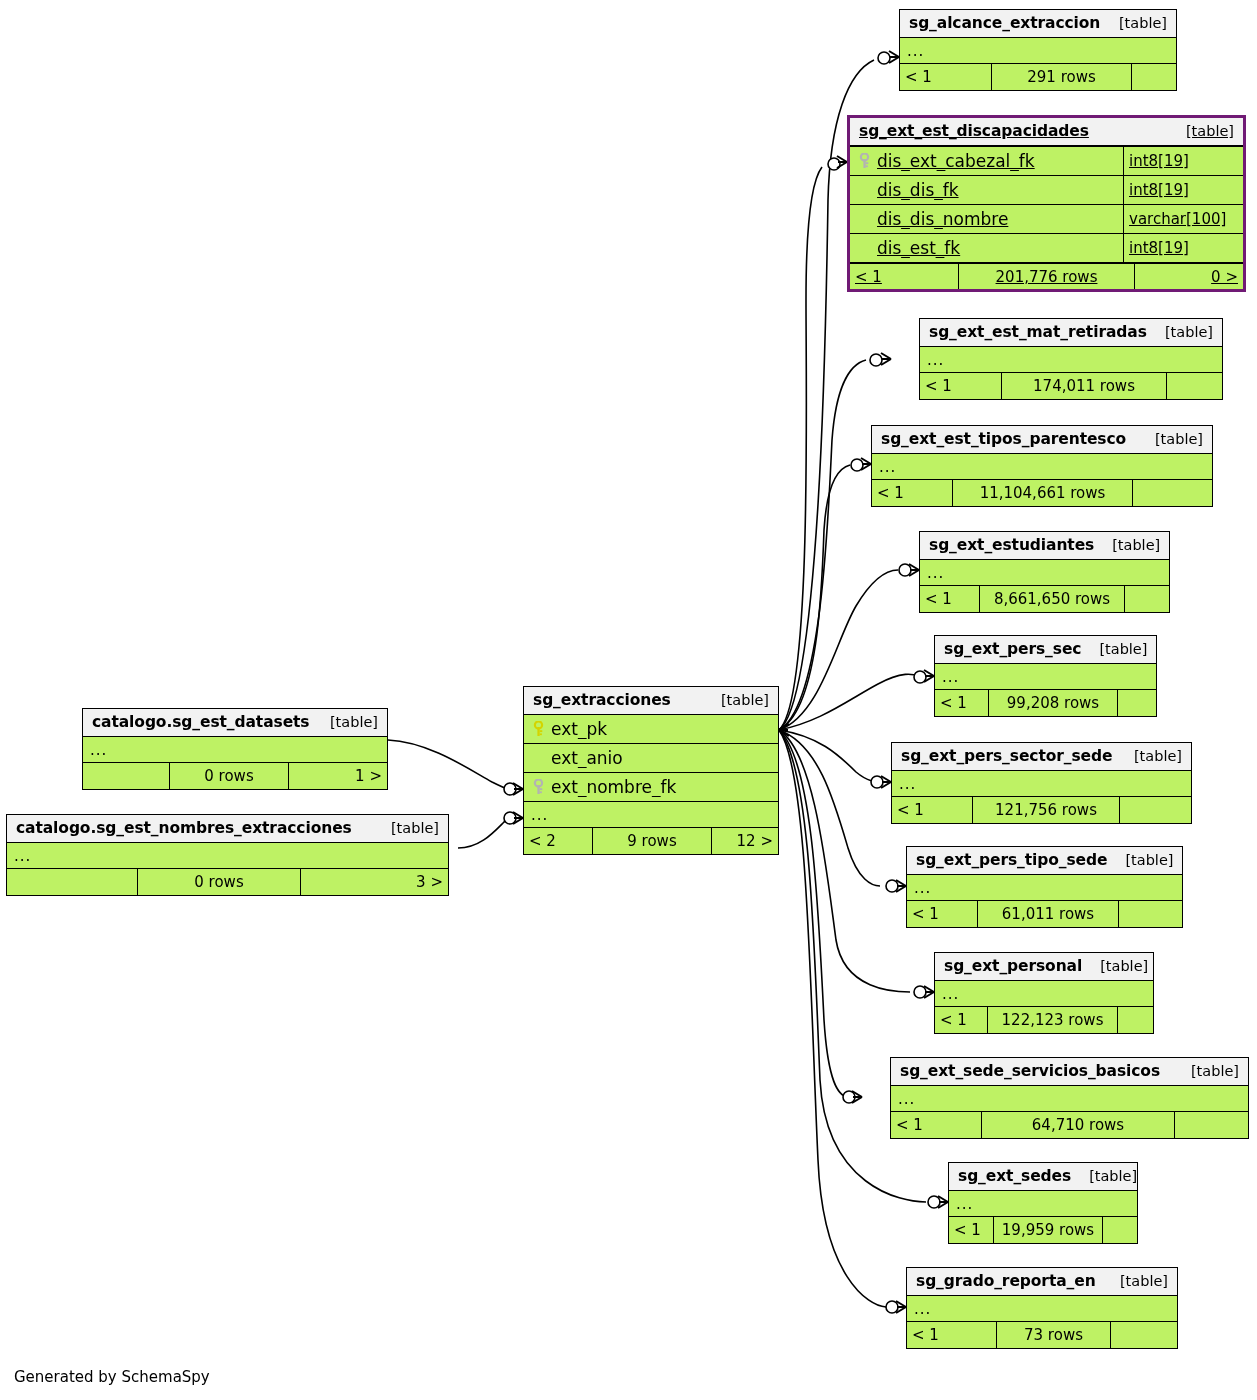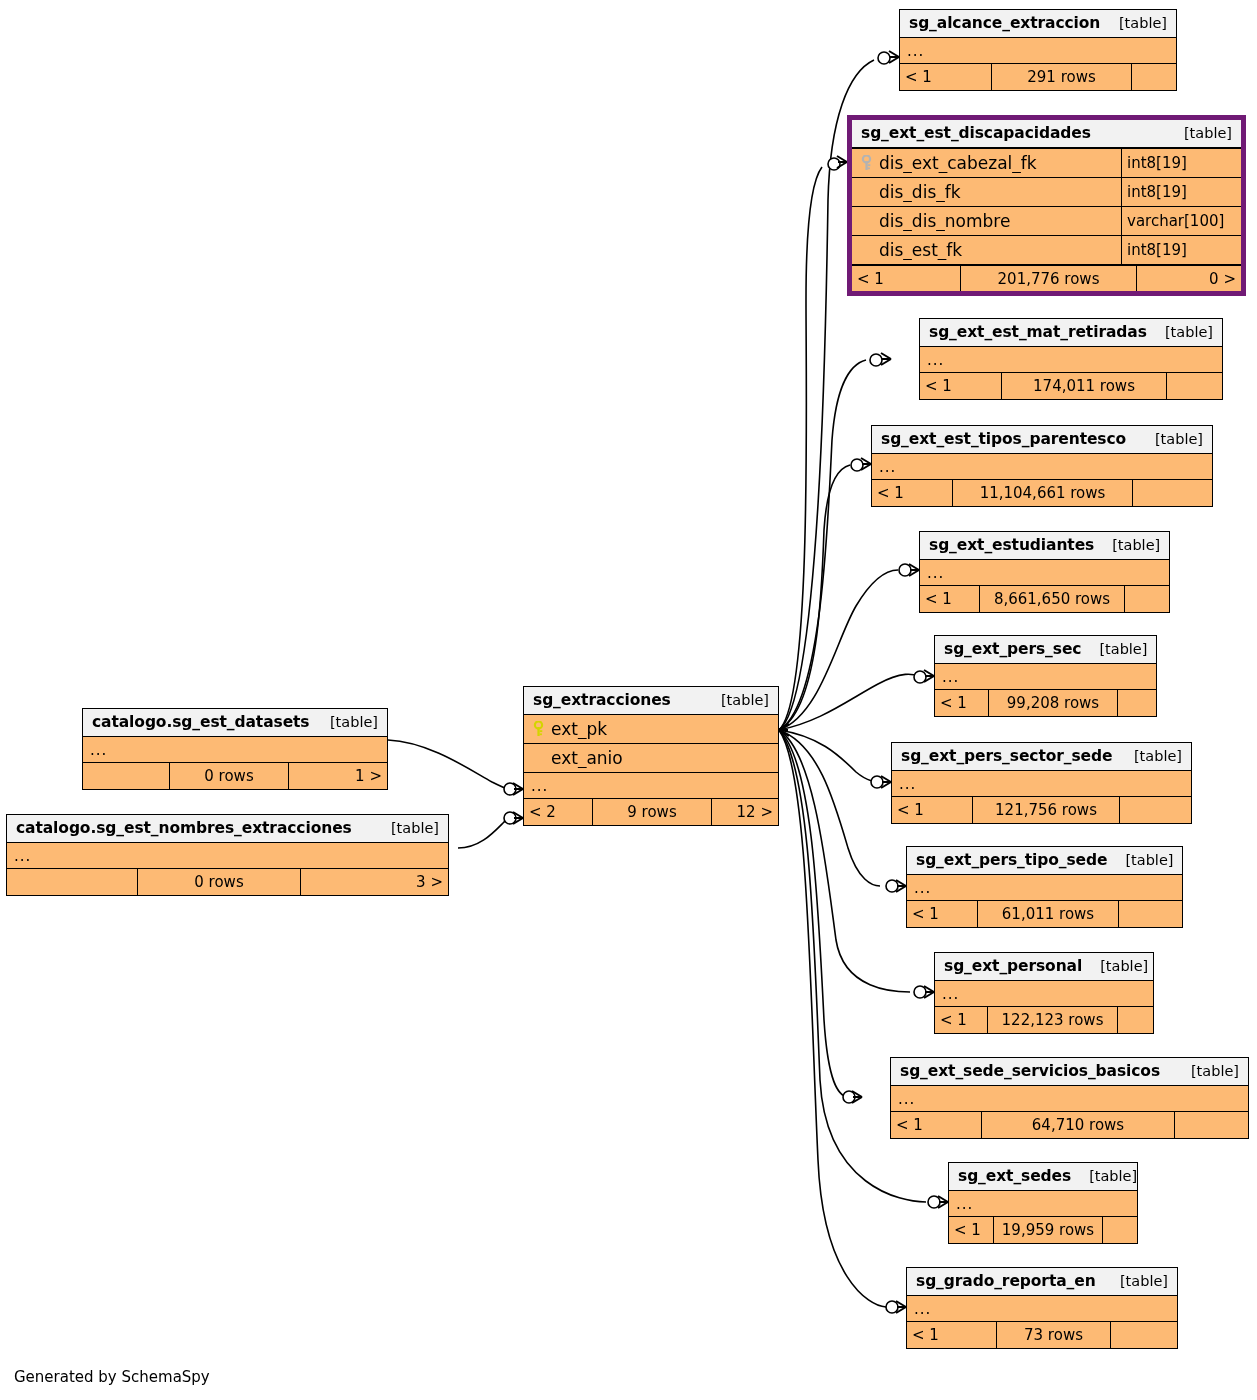--- a/index.html
+++ b/index.html
@@ -23,27 +23,28 @@
     left: 0;
     top: 0;
     width: 1257px;
     height: 1400px;
     pointer-events: none;
   }
   
   .node {
     position: absolute;
     box-sizing: border-box;
-    background: #fdba74;
+    background: #bef264;
     border: 1px solid #000000;
     font-size: 15px;
     color: #000000;
   }
   .node.focus {
-    border: 5px solid #701a75;
+    border: 3px solid #701a75;
+    text-decoration: underline;
   }
   .node .title-row {
     display: flex;
     align-items: center;
     justify-content: space-between;
     background: #f2f2f2;
     border-bottom: 1px solid #000000;
     padding: 4px 9px 5px 9px;
     box-sizing: border-box;
     white-space: nowrap;
@@ -443,20 +444,31 @@
               </svg></span>
             <span class="col-name">ext_pk</span>
           </span>
         </div>
         <div class="col-row">
           <span class="col-left">
             <span class="key-spacer"></span>
             <span class="col-name">ext_anio</span>
           </span>
         </div>
+        <div class="col-row">
+          <span class="col-left">
+            <span class="key-icon"><svg viewBox="0 0 13 16" width="13" height="16">
+                <circle cx="6.5" cy="4" r="3.6" fill="none" stroke="#b3b3b3" stroke-width="2.2"></circle>
+                <rect x="5.4" y="6" width="2.3" height="9" fill="#b3b3b3"></rect>
+                <rect x="7.7" y="9.2" width="2.6" height="1.9" fill="#b3b3b3"></rect>
+                <rect x="7.7" y="12.4" width="2.2" height="1.8" fill="#b3b3b3"></rect>
+              </svg></span>
+            <span class="col-name">ext_nombre_fk</span>
+          </span>
+        </div>
         <div class="ellipsis-row">...</div>
         <div class="foot-row">
           <span class="foot-cell foot-left" style="width:68px">&lt; 2</span>
           <span class="foot-cell foot-mid" style="width:120px">9 rows</span>
           <span class="foot-cell foot-right" style="flex:1 1 auto">12 &gt;</span>
         </div>
       </div>
     </div>
 
   <div id="credit">Generated by SchemaSpy</div>

